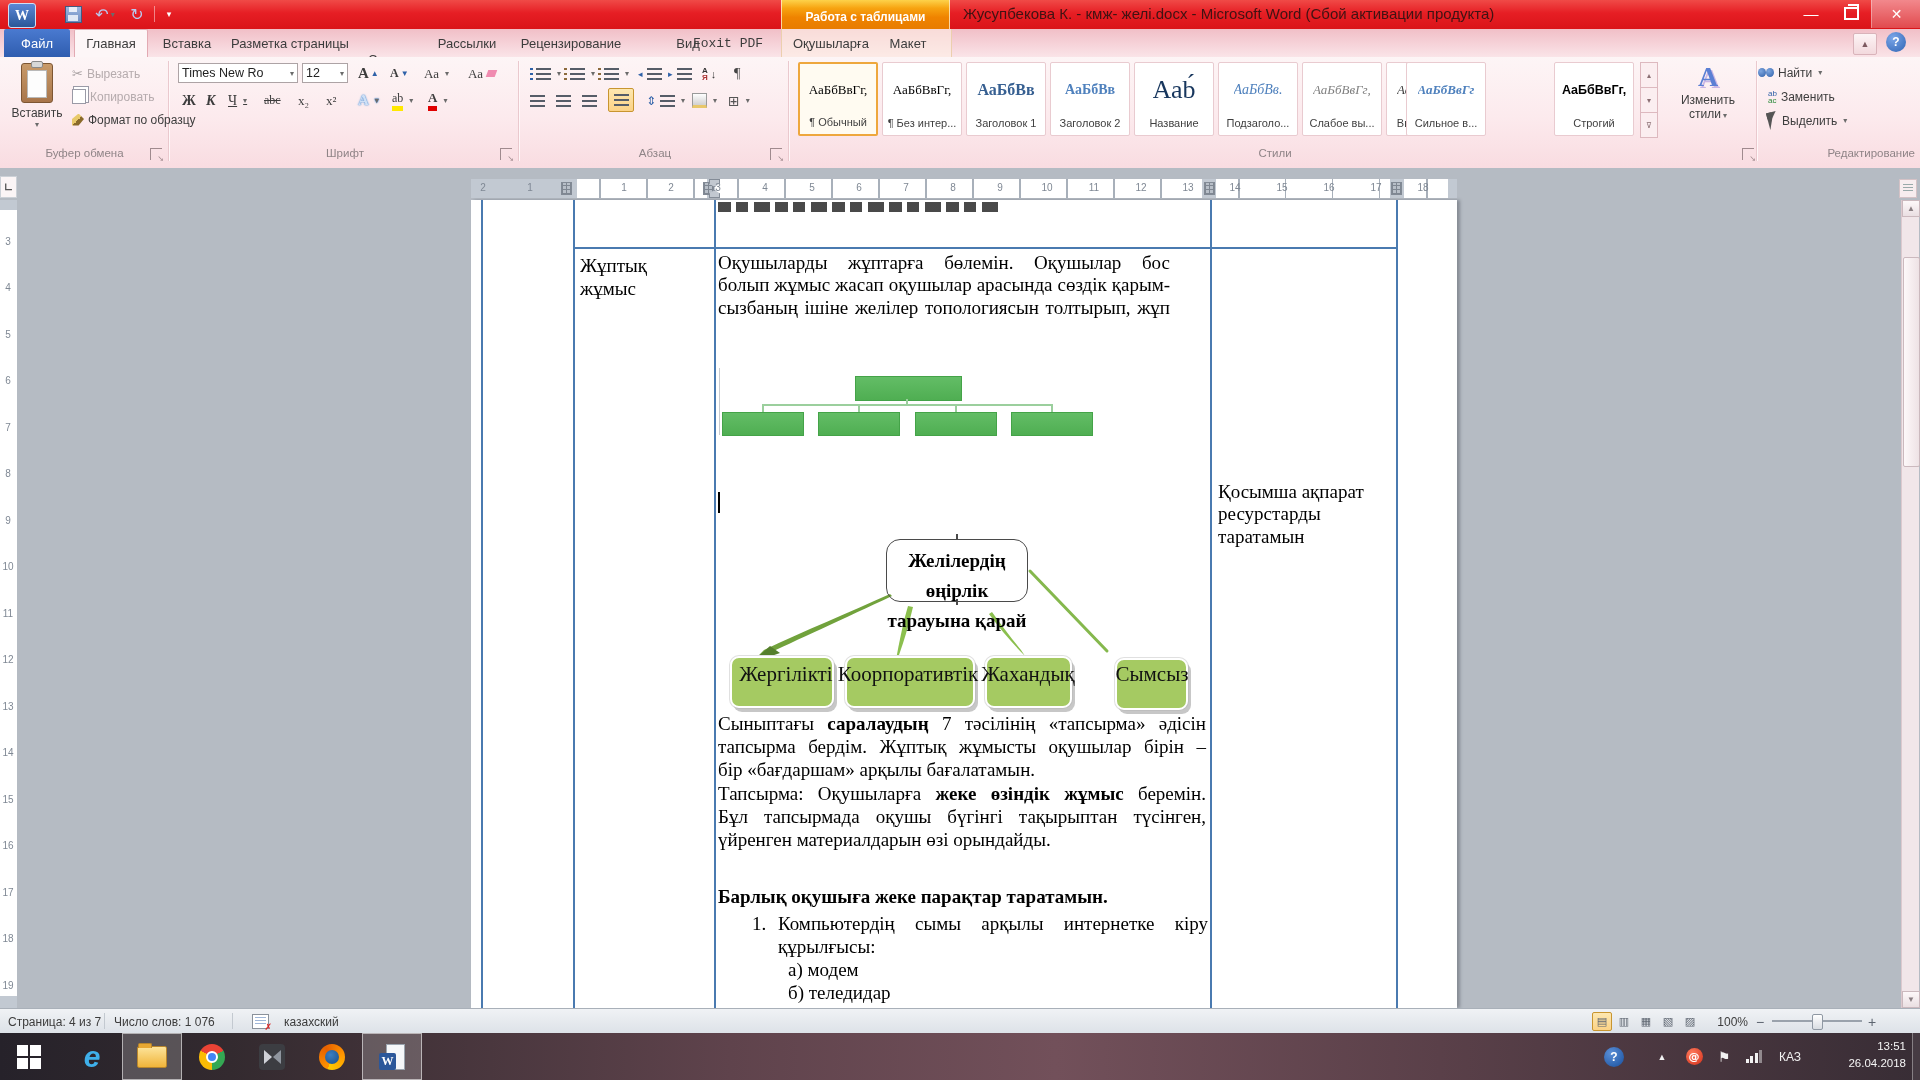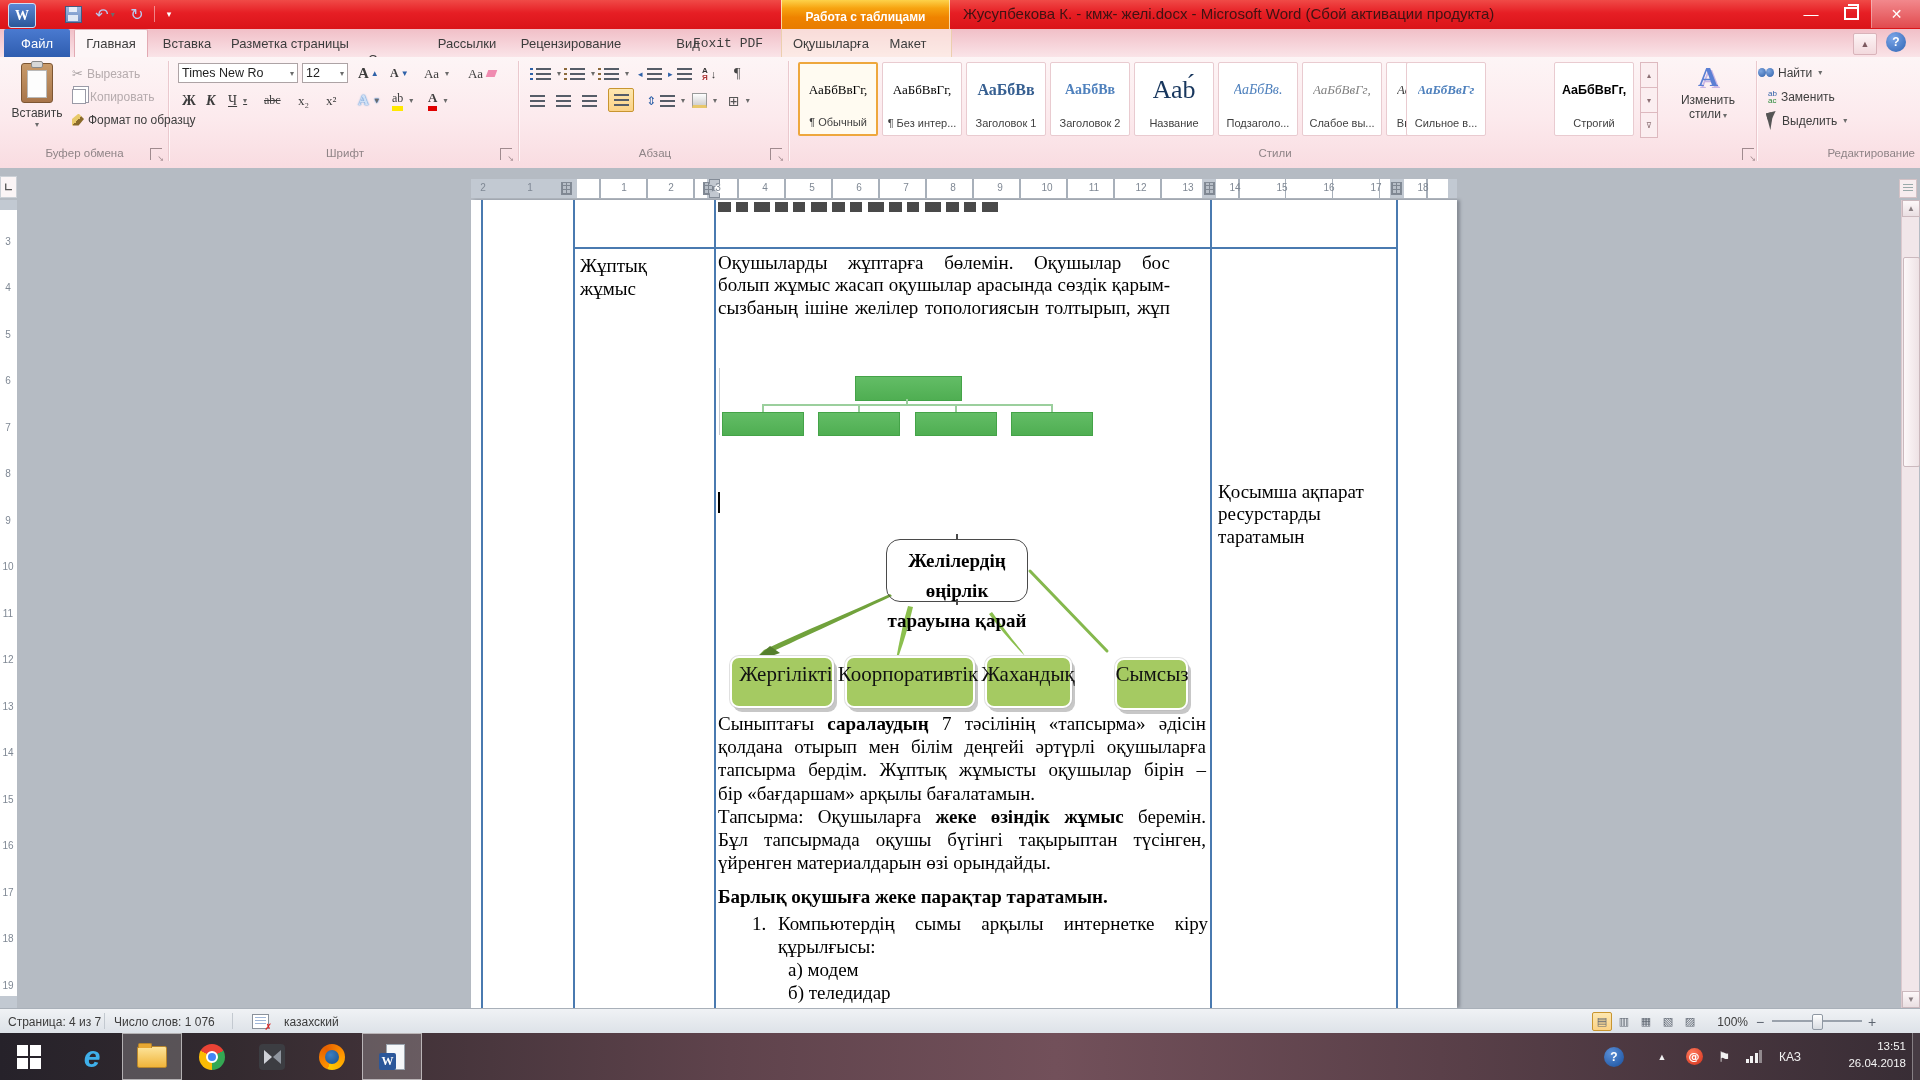--- a/index.html
+++ b/index.html
@@ -506,21 +506,20 @@
     <div class="sabox" style="left:845px;width:130px;"></div>
     <div class="sabox" style="left:985px;width:87px;"></div>
     <div class="sabox" style="left:1115px;top:490px;width:73px;"></div>
     <div class="salabel" style="left:786px;">Жергілікті</div>
     <div class="salabel" style="left:908px;">Коорпоративтік</div>
     <div class="salabel" style="left:1028px;">Жахандық</div>
     <div class="salabel" style="left:1152px;">Сымсыз</div>
 
     <div class="abs serif" style="left:718px;top:544px;width:488px;font-size:19px;line-height:23.2px;color:#000;">
       <div class="jl"><span>Сыныптағы </span><b>саралаудың</b><span> 7 тәсілінің «тапсырма» әдісін</span></div>
-      <div class="jl">қолдана отырып мен білім деңгейі әртүрлі оқушыларға</div>
       <div class="jl">тапсырма бердім.  Жұптық жұмысты оқушылар бірін –</div>
       <div>бір «бағдаршам» арқылы бағалатамын.</div>
       <div class="jl"><span>Тапсырма: Оқушыларға </span><b>жеке өзіндік жұмыс</b><span> беремін.</span></div>
       <div class="jl">Бұл тапсырмада оқушы бүгінгі тақырыптан түсінген,</div>
       <div>үйренген материалдарын өзі орындайды.</div>
     </div>
     <div class="abs serif" style="left:718px;top:718px;width:488px;font-size:19px;font-weight:bold;color:#000;">Барлық оқушыға жеке парақтар таратамын.</div>
 
     <div class="abs serif" style="left:752px;top:744px;width:456px;font-size:19px;line-height:23px;color:#000;">
       <div style="display:flex;">

